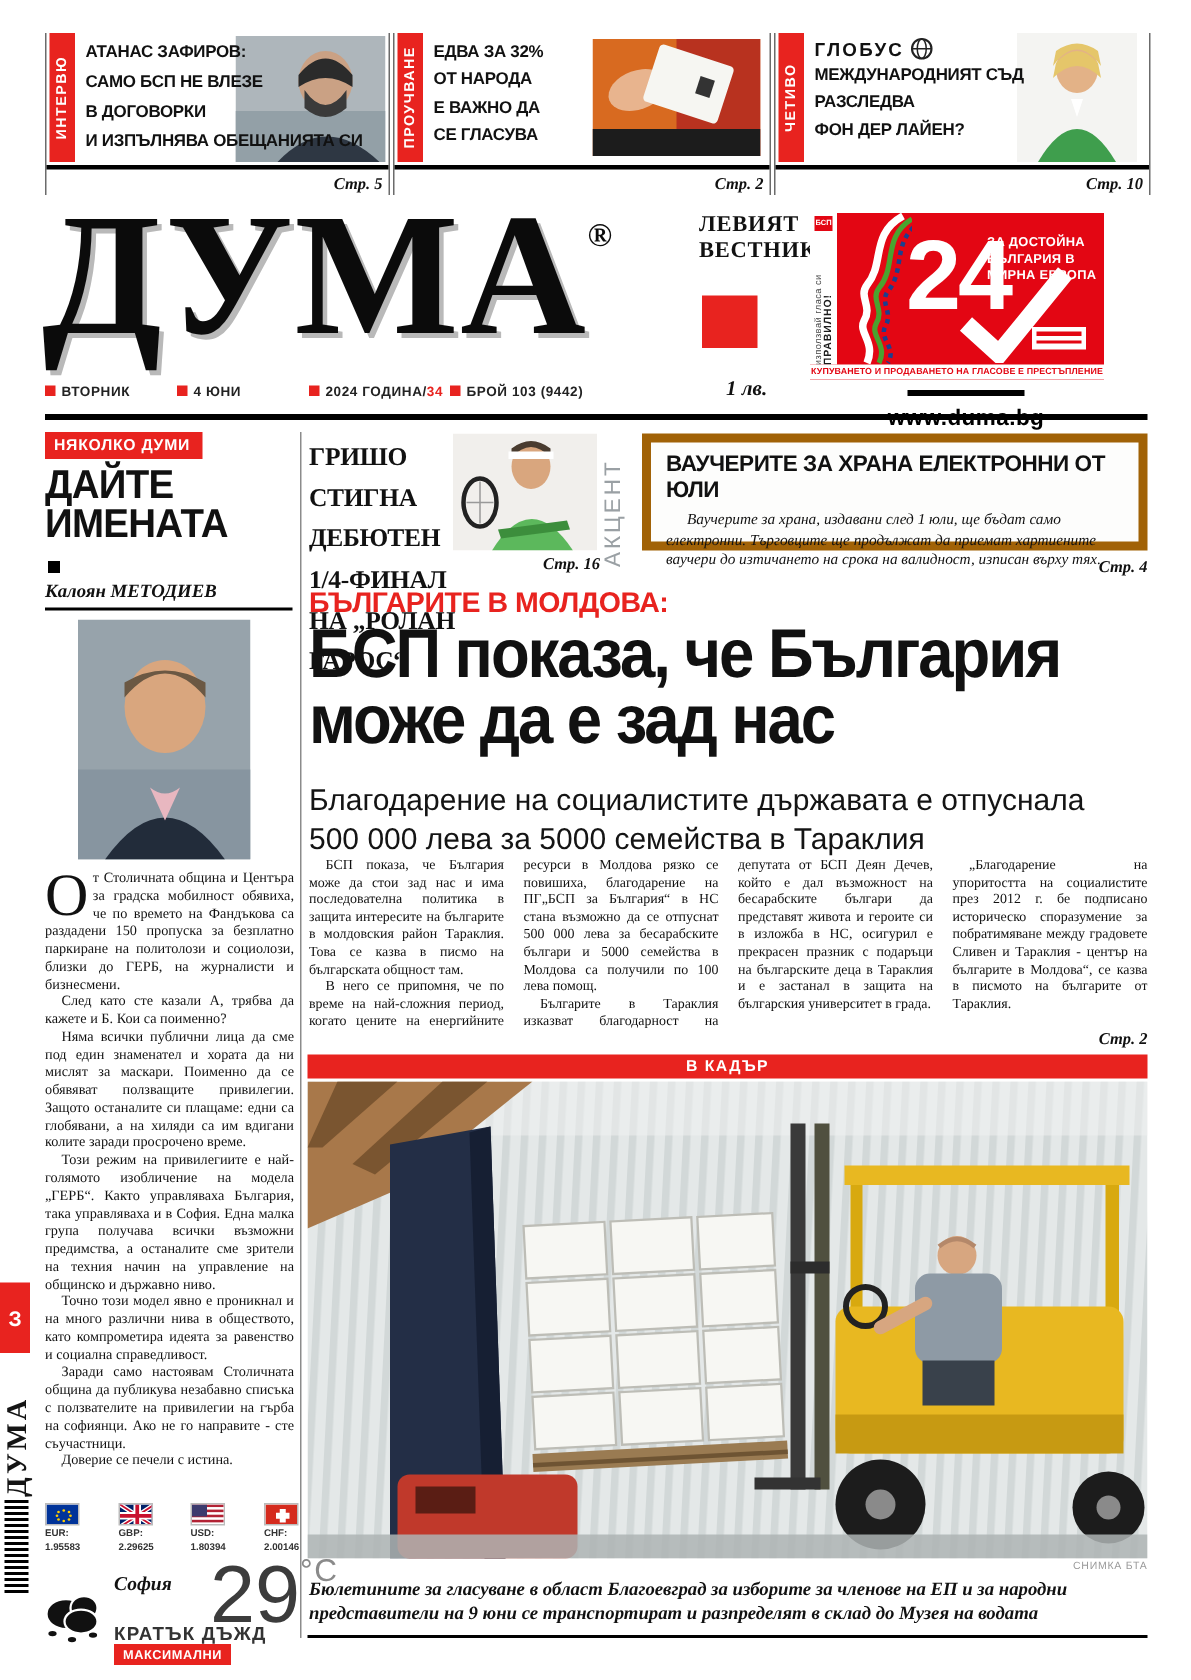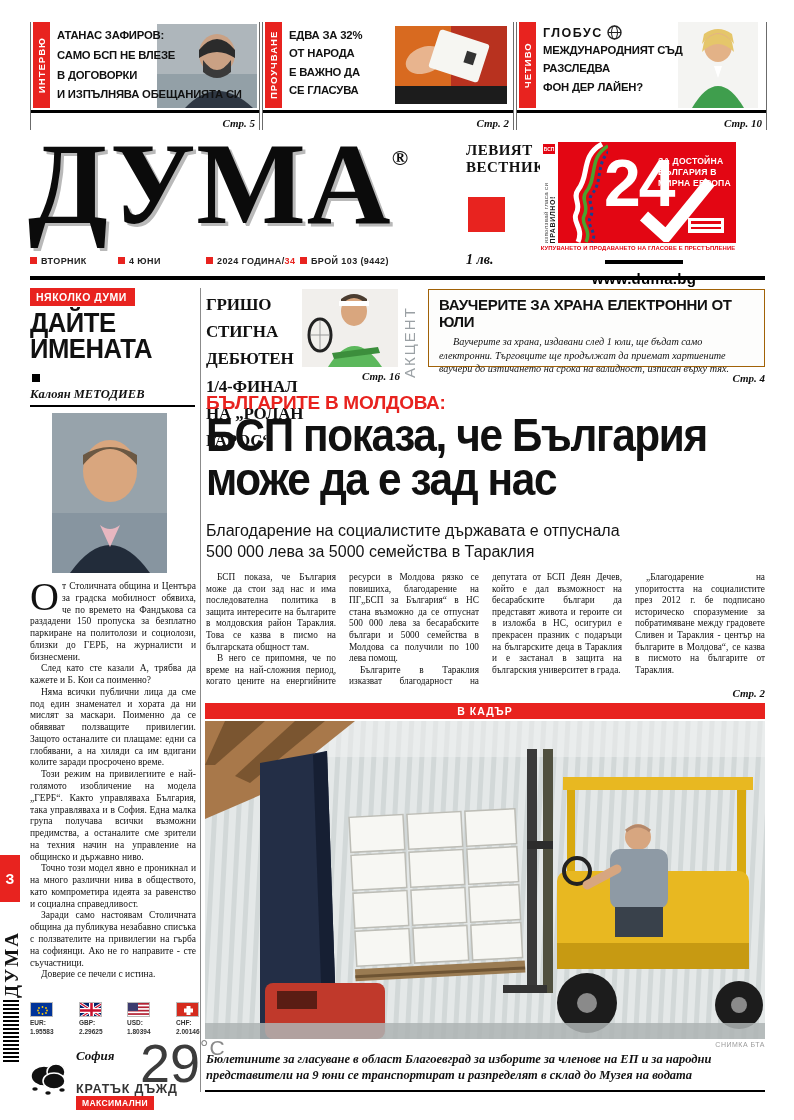--- a/index.html
+++ b/index.html
@@ -26,21 +26,21 @@
   .logo{position:absolute;left:28px;top:138px;font-family:"Liberation Serif",serif;font-weight:700;
         font-size:116px;line-height:0.8;letter-spacing:1px;color:#0b0b0b;
         text-shadow:3px 3px 0 #b9b9b9;}
   .logo .reg{font-size:22px;vertical-align:58px;letter-spacing:0;text-shadow:none;}
   .tagline{position:absolute;left:466px;top:142px;font-family:"Liberation Serif",serif;
            font-weight:700;font-size:15px;line-height:1.15;letter-spacing:0.5px;}
   .redsq-big{position:absolute;left:468px;top:197px;width:37px;height:35px;background:#e8231f;}
   .meta{position:absolute;top:256px;font-size:9px;font-weight:700;letter-spacing:0.4px;color:#222;}
   .bullet{display:inline-block;width:7px;height:7px;background:#e8231f;margin-right:4px;}
   .meta .rednum{color:#e8231f;}
-  .price{position:absolute;left:466px;top:252px;font-family:"Liberation Serif",serif;
+  .price{position:absolute;left:484px;top:252px;font-family:"Liberation Serif",serif;
          font-style:italic;font-weight:700;font-size:14px;}
   .main-rule{position:absolute;left:30px;top:276px;width:735px;height:3.5px;background:#000;}
 
   
   .banner{position:absolute;left:540px;top:142px;width:196px;height:111px;background:#e30613;overflow:hidden;}
   .banner-side{position:absolute;left:0;top:0;bottom:10px;width:18px;background:#fff;
                display:flex;flex-direction:column;align-items:center;}
   .bsp-logo{width:12px;height:12px;background:#e30613;color:#fff;font-size:5px;font-weight:800;
             display:flex;align-items:center;justify-content:center;margin:2px 0 2px 0;}
   .side-text{writing-mode:vertical-rl;transform:rotate(180deg);font-size:6.2px;color:#444;letter-spacing:0.3px;}
@@ -80,32 +80,32 @@
   
   .sport-title{position:absolute;left:206px;top:291px;width:118px;font-weight:800;font-size:17px;
                line-height:1.6;letter-spacing:-0.2px;font-family:Liberation Serif, serif;}
   .sport-photo{position:absolute;left:302px;top:289px;width:96px;height:78px;}
   .sport-ref{position:absolute;left:300px;top:370px;width:100px;text-align:right;}
   .akcent{position:absolute;left:399px;top:292px;height:86px;width:20px;color:#9aa0a4;
           writing-mode:vertical-rl;transform:rotate(180deg);font-size:15px;letter-spacing:2px;
           display:flex;align-items:center;}
 
   
-  .voucher{position:absolute;left:428px;top:289px;width:337px;height:78px;border:1px solid #a16207;
+  .voucher{position:absolute;left:428px;top:289px;width:337px;height:78px;border:6px solid #a16207;
            background:#fdfdfc;padding:6px 10px;box-sizing:border-box;}
   .voucher-title{font-weight:800;font-size:15px;letter-spacing:-0.3px;}
   .voucher-text{font-family:"Liberation Serif",serif;font-style:italic;font-size:10.2px;
                 line-height:1.33;margin-top:5px;text-indent:14px;}
   .voucher-ref{position:absolute;left:660px;top:372px;width:105px;text-align:right;}
 
   
   .kicker{position:absolute;left:206px;top:392px;color:#e8231f;font-weight:800;font-size:19px;letter-spacing:-0.3px;}
   .headline{position:absolute;left:206px;top:413px;font-weight:800;font-size:46px;line-height:0.96;
             letter-spacing:-1.5px;transform:scaleX(0.92);transform-origin:left top;}
-  .subhead{position:absolute;left:206px;top:521px;font-size:16px;line-height:1.3;color:#141414;}
+  .subhead{position:absolute;left:206px;top:521px;font-size:20px;line-height:1.3;color:#141414;}
   .art-body{position:absolute;left:206px;top:572px;width:559px;height:128px;overflow:hidden;
             column-count:4;column-gap:13px;font-family:"Liberation Serif",serif;
             font-size:9.3px;line-height:1.25;text-align:justify;}
   .art-body p{margin:0;text-indent:11px;}
   .art-ref{position:absolute;left:680px;top:687px;width:85px;text-align:right;}
 
   
   .vkadar{position:absolute;left:205px;top:703px;width:560px;height:16px;background:#e8231f;color:#fff;
           display:flex;align-items:center;justify-content:center;font-weight:800;font-size:10.5px;letter-spacing:1px;}
   .bigphoto{position:absolute;left:205px;top:721px;width:560px;height:318px;}

